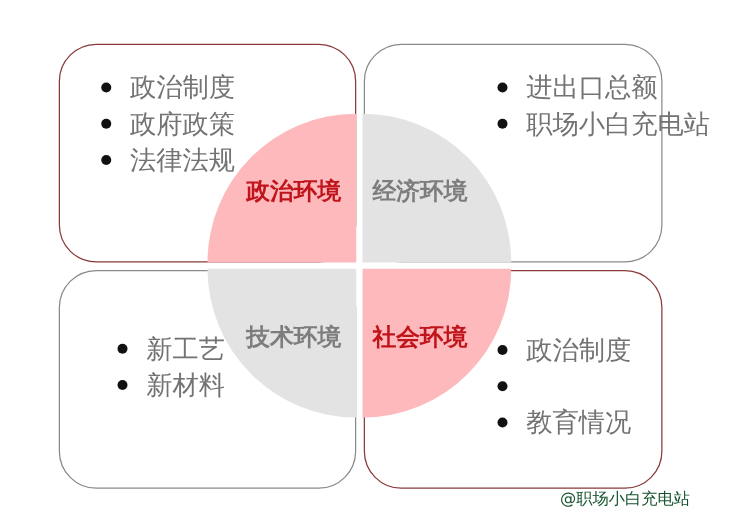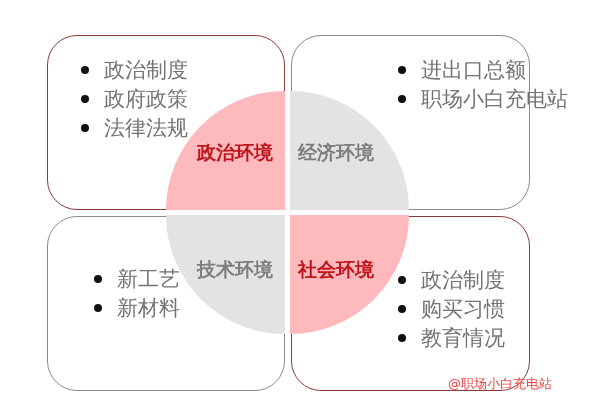--- a/index.html
+++ b/index.html
@@ -27,21 +27,21 @@
     #l-br { left:298px; top:257px;text-align:center; }
 
     .list { position:absolute; margin:0; padding:0; list-style:none; }
     .list li { display:flex; align-items:center; height:29px; font-size:21px; color:#737373; }
     .list .dot { width:8px; height:8px; border-radius:50%; background:#111; margin-right:15px; flex:none; }
     #list-tl { left:81px; top:55px; }
     #list-tr { left:398px; top:55px; }
     #list-bl { left:94px; top:264px; }
     #list-br { left:398px; top:265px; }
 
-    .watermark { position:absolute; left:448px; top:375px; font-size:13px; color:#ef4444; white-space:nowrap; }
+    .watermark { position:absolute; left:448px; top:390px; font-size:13px; color:#14532d; white-space:nowrap; }
   </style>
 </head>
 <body>
 
 <div>
 
   <div class="box red" id="box-tl"></div>
   <div class="box" id="box-tr"></div>
   <div class="box" id="box-bl"></div>
   <div class="box red" id="box-br"></div>
@@ -90,21 +90,20 @@
         <span>新材料</span>
       </li>
   </ul>
   <ul class="list" id="list-br">
     <li>
         <span class="dot"></span>
         <span>政治制度</span>
       </li>
     <li>
         <span class="dot"></span>
-        <span>购买习惯</span>
       </li>
     <li>
         <span class="dot"></span>
         <span>教育情况</span>
       </li>
   </ul>
 </div>
 
 <div class="watermark">@职场小白充电站</div>
 

